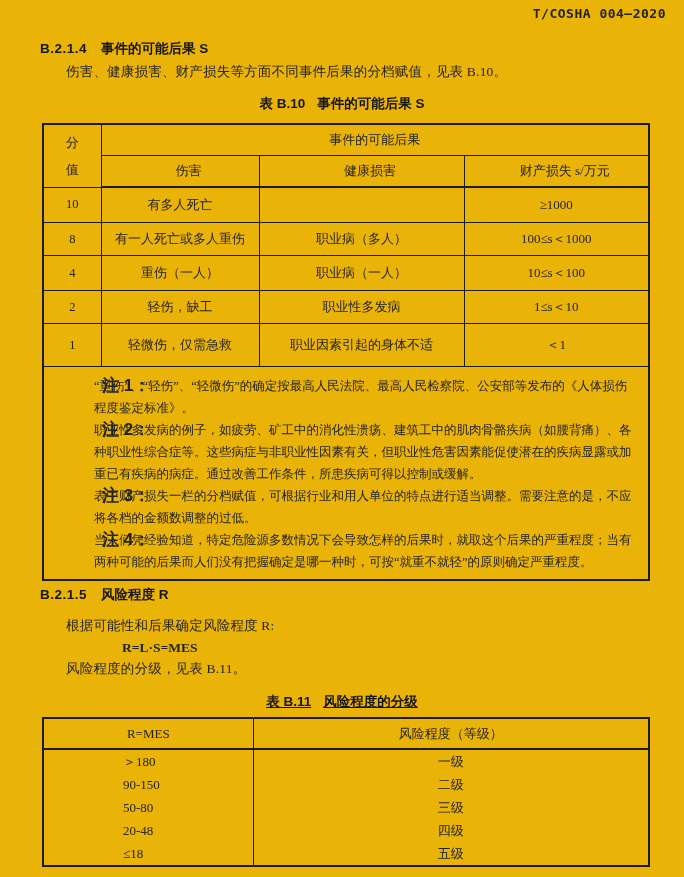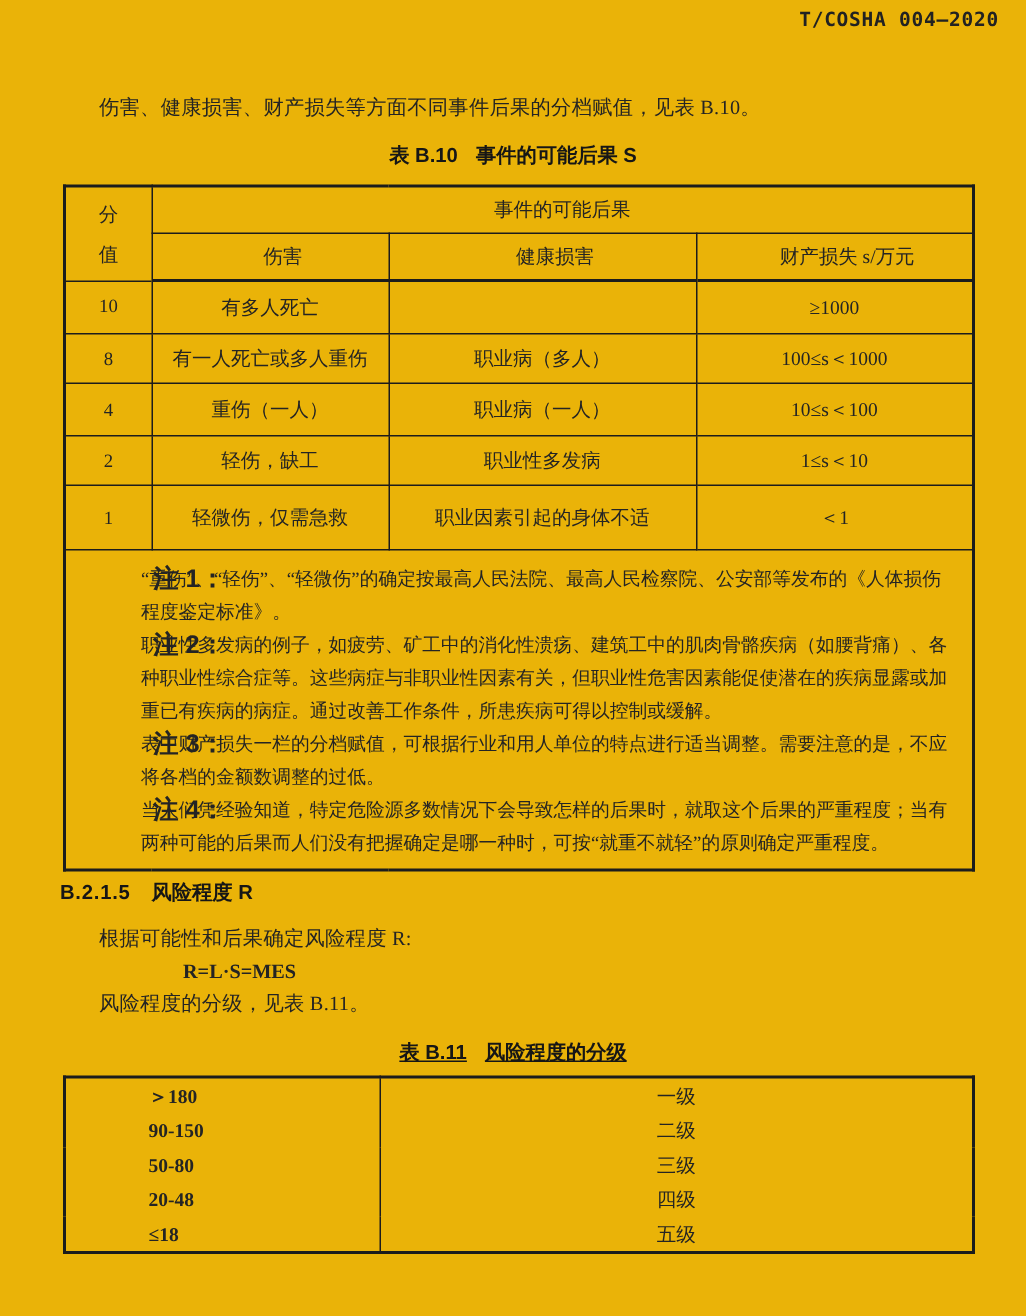--- a/index.html
+++ b/index.html
@@ -75,29 +75,32 @@
     border:2px solid #1c1c1c;
   }
   #tableB11 td {
     font-size:13px; color:#242424; text-align:center; vertical-align:middle; padding:0;
   }
   #tableB11 tr.head td {
     height:29px; border-bottom:2px solid #1c1c1c;
   }
   #tableB11 td.c1 { border-right:1px solid #1c1c1c; }
   #tableB11 tr.data td { height:23px; }
-  #tableB11 tr.data td.c1 { text-align:left; padding-left:55px;font-weight:bold; }
+  #tableB11 tr.data td.c1 { text-align:left; padding-left:79px; }
 </style>
 </head>
 <body>
 
 <div class="page">
 
   <div class="doc-number">T/COSHA 004—2020</div>
 
+  <div class="sec-heading" style="top:40px;">
+    <span class="num">B.2.1.4</span><span>事件的可能后果 S</span>
+  </div>
   <div class="body-text" style="top:63px;">伤害、健康损害、财产损失等方面不同事件后果的分档赋值，见表 B.10。</div>
 
   <div class="caption" style="top:95px;">
     <span class="cap-label">表 B.10</span><span>事件的可能后果 S</span>
   </div>
 
   <table id="tableB10">
     <colgroup>
         <col style="width:58px">
         <col style="width:158px">
@@ -176,20 +179,24 @@
   <div class="caption" style="top:693px;text-decoration:underline;">
     <span class="cap-label">表 B.11</span><span>风险程度的分级</span>
   </div>
 
   <table id="tableB11">
     <colgroup>
         <col style="width:210px">
         <col style="width:396px">
       </colgroup>
     <tbody>
+        <tr class="head">
+      <td class="c1">R=MES</td>
+      <td>风险程度（等级）</td>
+    </tr>
     <tr class="data">
       <td class="c1">＞180</td>
       <td>一级</td>
     </tr>
     <tr class="data">
       <td class="c1">90-150</td>
       <td>二级</td>
     </tr>
     <tr class="data">
       <td class="c1">50-80</td>

